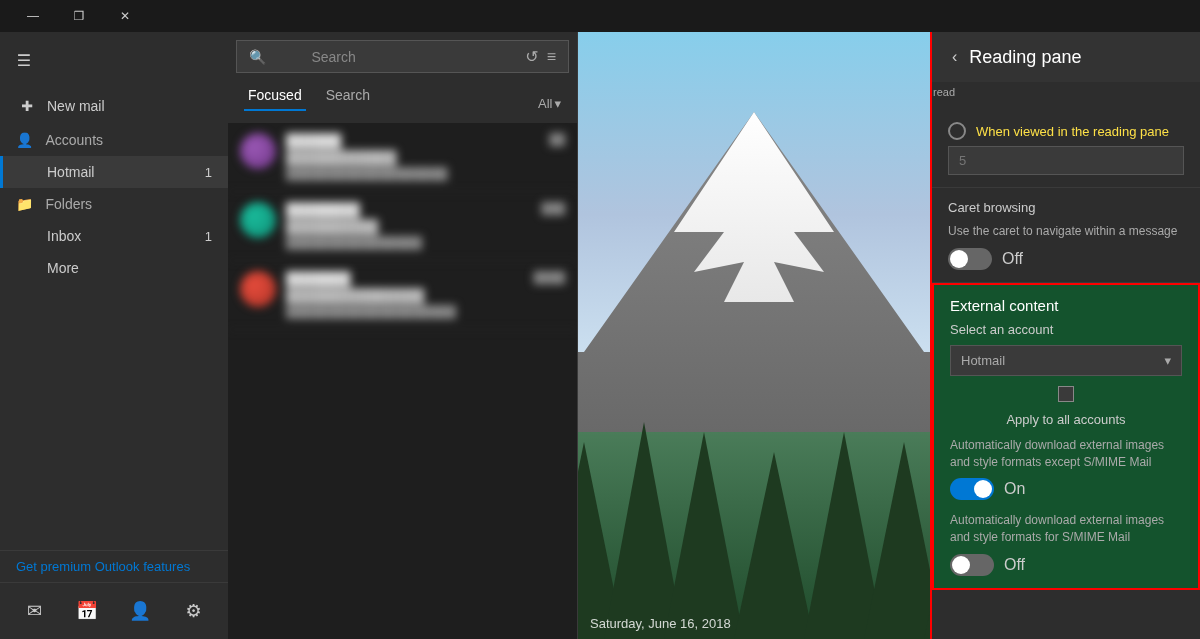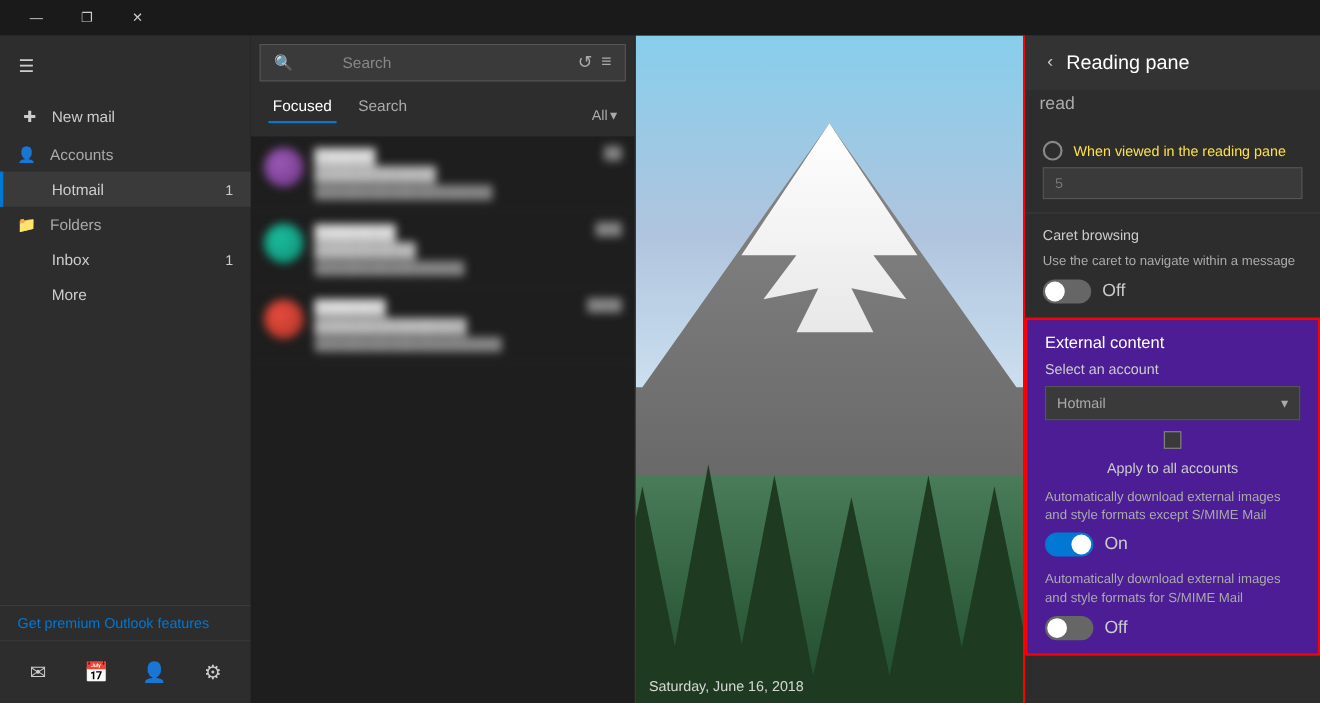--- a/index.html
+++ b/index.html
@@ -299,22 +299,22 @@
     }
 
     .settings-title {
       color: #fff;
       font-size: 18px;
       font-weight: 300;
     }
 
     .settings-subtitle {
       color: #aaa;
-      font-size: 16px;
-      padding: 4px 16px 12px 13px;
+      font-size: 11px;
+      padding: 4px 16px 12px 1px;
     }
 
     .settings-section {
       padding: 12px 16px;
       border-bottom: 1px solid #3a3a3a;
     }
 
     .settings-label {
       color: #ccc;
       font-size: 13px;
@@ -395,21 +395,21 @@
     .toggle-label {
       color: #ccc;
       font-size: 16px;
     }
 
     
     .external-section {
       padding: 12px 16px;
       border: 2px solid red;
       margin: 0;
-      background: #4c1d95;
+      background: #14532d;
     }
 
     .external-title {
       color: #fff;
       font-size: 15px;
       font-weight: 400;
       margin-bottom: 8px;
     }
 
     .dropdown-select {

